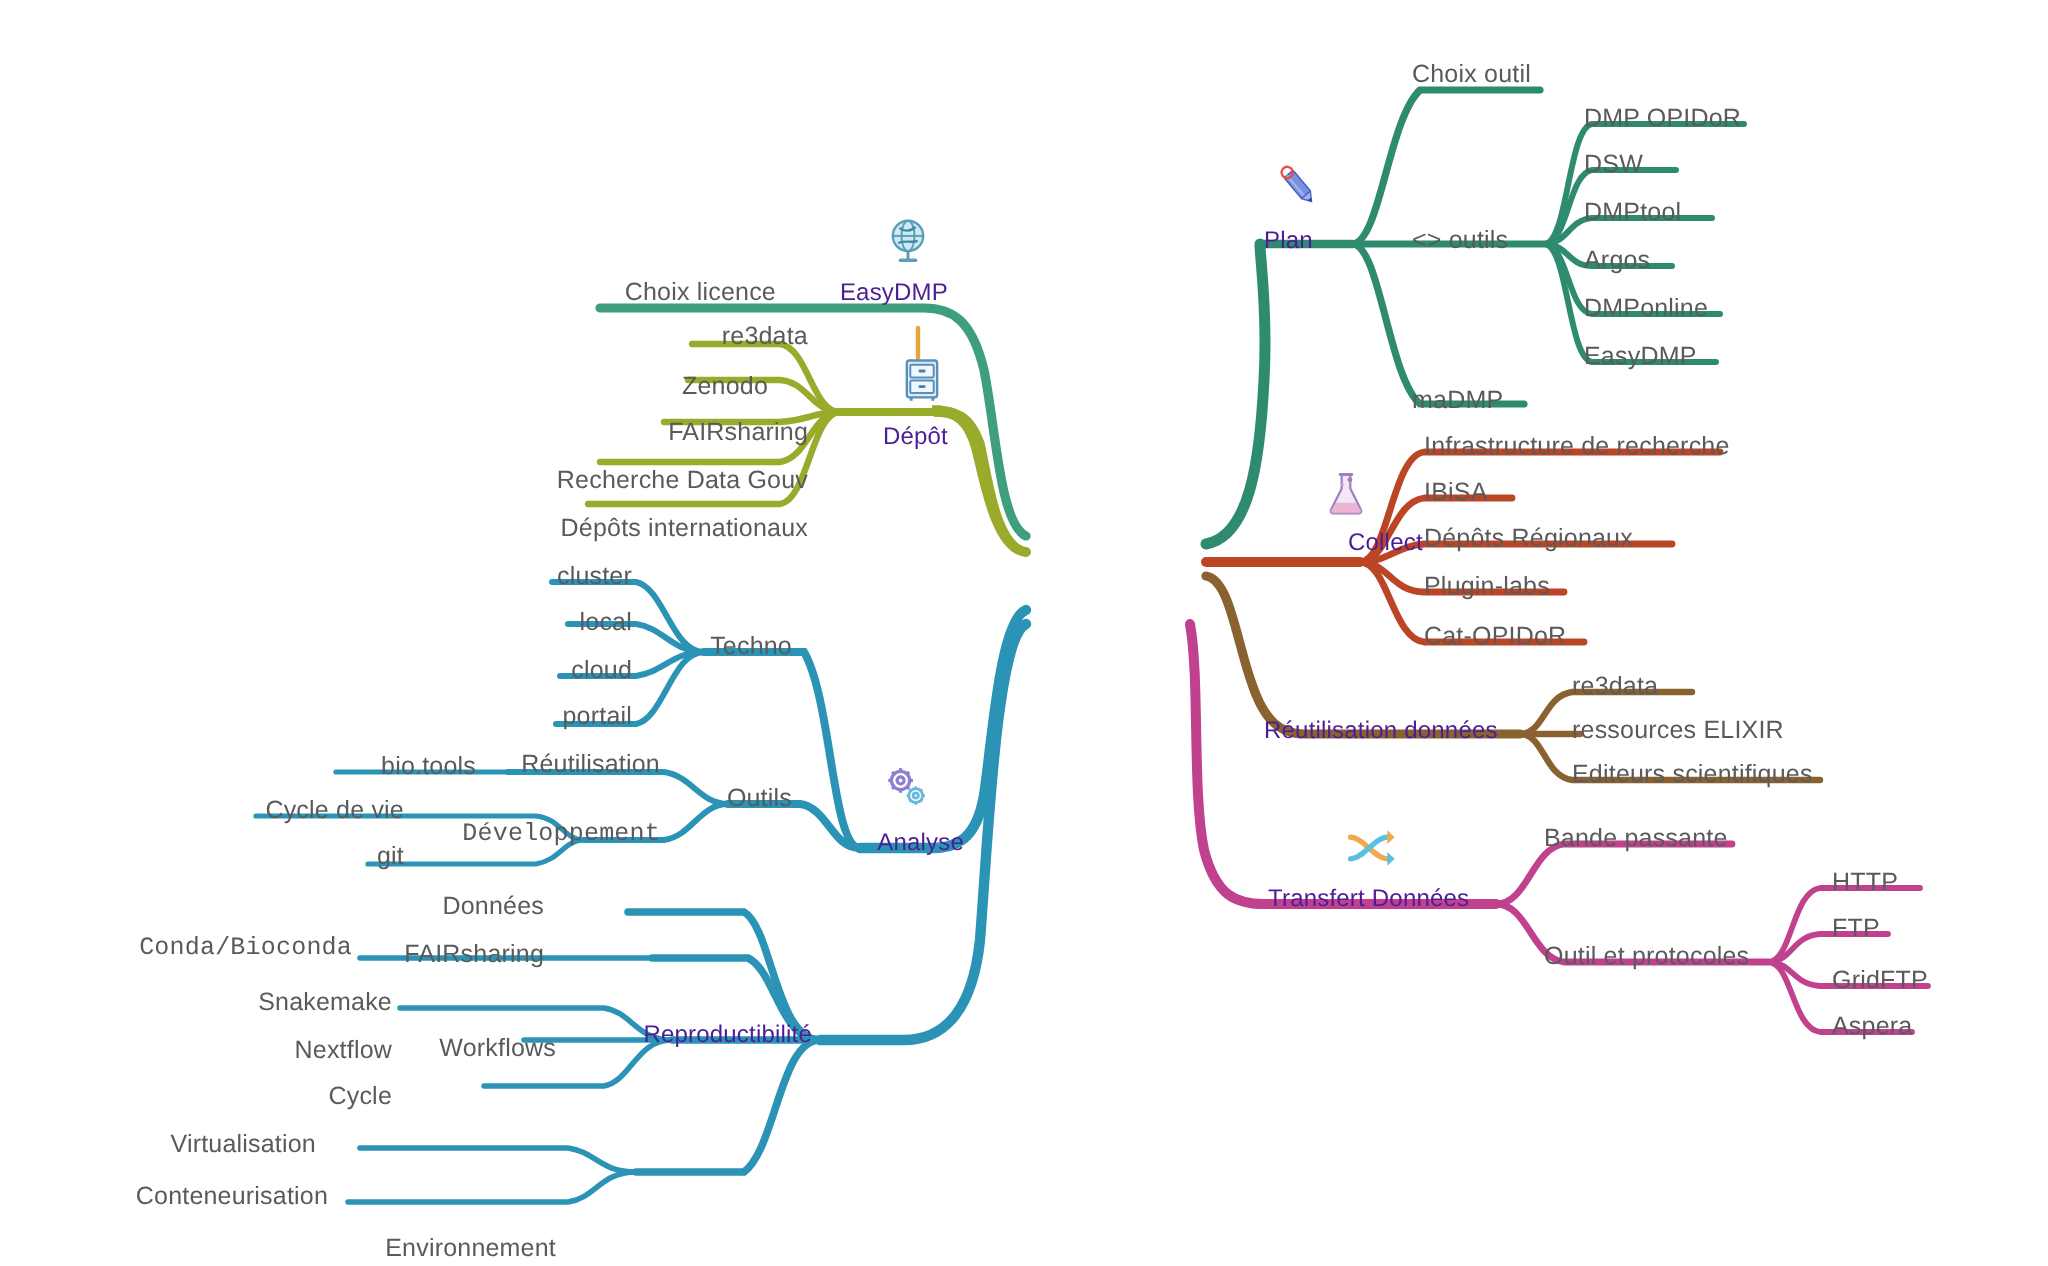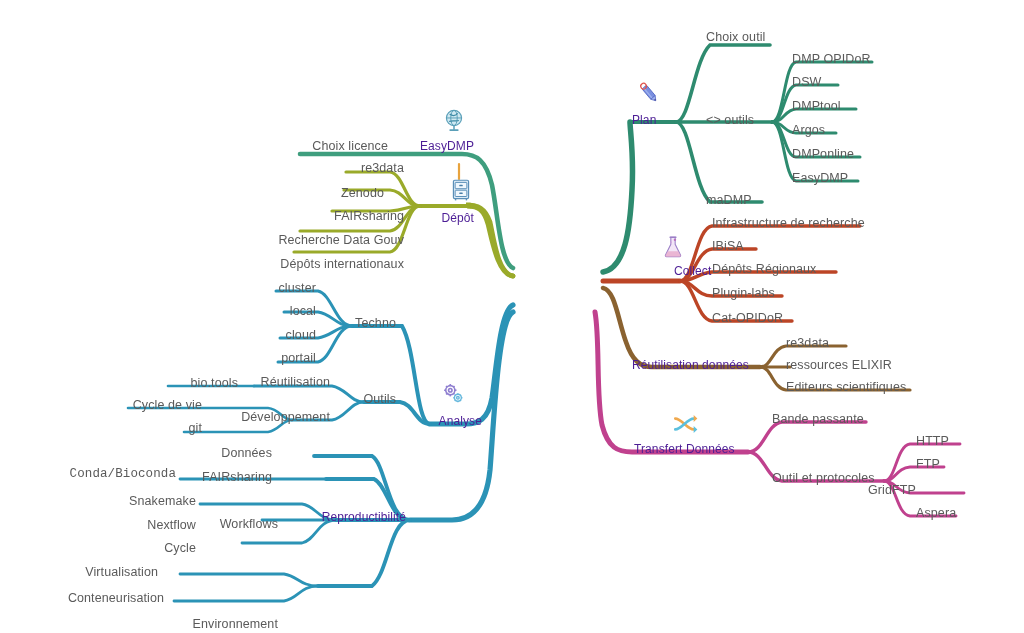--- a/index.html
+++ b/index.html
@@ -291,21 +291,21 @@
   <div class="node-label lvl1" style="left:632px; top:359px;">Réutilisation données</div>
   <div class="node-label lvl2" style="left:786px; top:337px;">re3data</div>
   <div class="node-label lvl2" style="left:786px; top:359px;">ressources ELIXIR</div>
   <div class="node-label lvl2" style="left:786px; top:381px;">Editeurs scientifiques</div>
 
   <div class="node-label lvl1" style="left:634px; top:443px;">Transfert Données</div>
   <div class="node-label lvl2" style="left:772px; top:413px;">Bande passante</div>
   <div class="node-label lvl2" style="left:772px; top:472px;">Outil et protocoles</div>
   <div class="node-label lvl3" style="left:916px; top:435px;">HTTP</div>
   <div class="node-label lvl3" style="left:916px; top:458px;">FTP</div>
-  <div class="node-label lvl3" style="left:868px; top:484px;">GridFTP</div>
+  <div class="node-label lvl3" style="left:916px; top:484px;">GridFTP</div>
   <div class="node-label lvl3" style="left:916px; top:507px;">Aspera</div>
 
   <div class="node-label lvl1 anchor-right" style="left:474px; top:140px;">EasyDMP</div>
   <div class="node-label lvl2 anchor-right" style="left:388px; top:140px;">Choix licence</div>
 
   <div class="node-label lvl1 anchor-right" style="left:474px; top:212px;">Dépôt</div>
   <div class="node-label lvl2 anchor-right" style="left:404px; top:162px;">re3data</div>
   <div class="node-label lvl2 anchor-right" style="left:384px; top:187px;">Zenodo</div>
   <div class="node-label lvl2 anchor-right" style="left:404px; top:210px;">FAIRsharing</div>
   <div class="node-label lvl2 anchor-right" style="left:404px; top:234px;">Recherche Data Gouv</div>
@@ -314,21 +314,21 @@
   <div class="node-label lvl1 anchor-right" style="left:482px; top:415px;">Analyse</div>
   <div class="node-label lvl2 anchor-right" style="left:396px; top:317px;">Techno</div>
   <div class="node-label lvl3 anchor-right" style="left:316px; top:282px;">cluster</div>
   <div class="node-label lvl3 anchor-right" style="left:316px; top:305px;">local</div>
   <div class="node-label lvl3 anchor-right" style="left:316px; top:329px;">cloud</div>
   <div class="node-label lvl3 anchor-right" style="left:316px; top:352px;">portail</div>
 
   <div class="node-label lvl2 anchor-right" style="left:396px; top:393px;">Outils</div>
   <div class="node-label lvl3 anchor-right" style="left:330px; top:376px;">Réutilisation</div>
   <div class="node-label lvl3 anchor-right" style="left:238px; top:377px;">bio.tools</div>
-  <div class="node-label lvl3 anchor-right" style="left:330px; top:411px;">Développement</div>
+  <div class="node-label lvl3 anchor-right" style="left:330px; top:411px;font-family:Liberation Mono, monospace;">Développement</div>
   <div class="node-label lvl3 anchor-right" style="left:202px; top:399px;">Cycle de vie</div>
   <div class="node-label lvl3 anchor-right" style="left:202px; top:422px;">git</div>
 
   <div class="node-label lvl1 anchor-right" style="left:406px; top:511px;">Reproductibilité</div>
   <div class="node-label lvl2 anchor-right" style="left:272px; top:447px;">Données</div>
   <div class="node-label lvl2 anchor-right" style="left:272px; top:471px;">FAIRsharing</div>
   <div class="node-label lvl3 anchor-right" style="left:176px; top:468px;font-family:Liberation Mono, monospace;">Conda/Bioconda</div>
   <div class="node-label lvl2 anchor-right" style="left:278px; top:518px;">Workflows</div>
   <div class="node-label lvl3 anchor-right" style="left:196px; top:495px;">Snakemake</div>
   <div class="node-label lvl3 anchor-right" style="left:196px; top:519px;">Nextflow</div>

